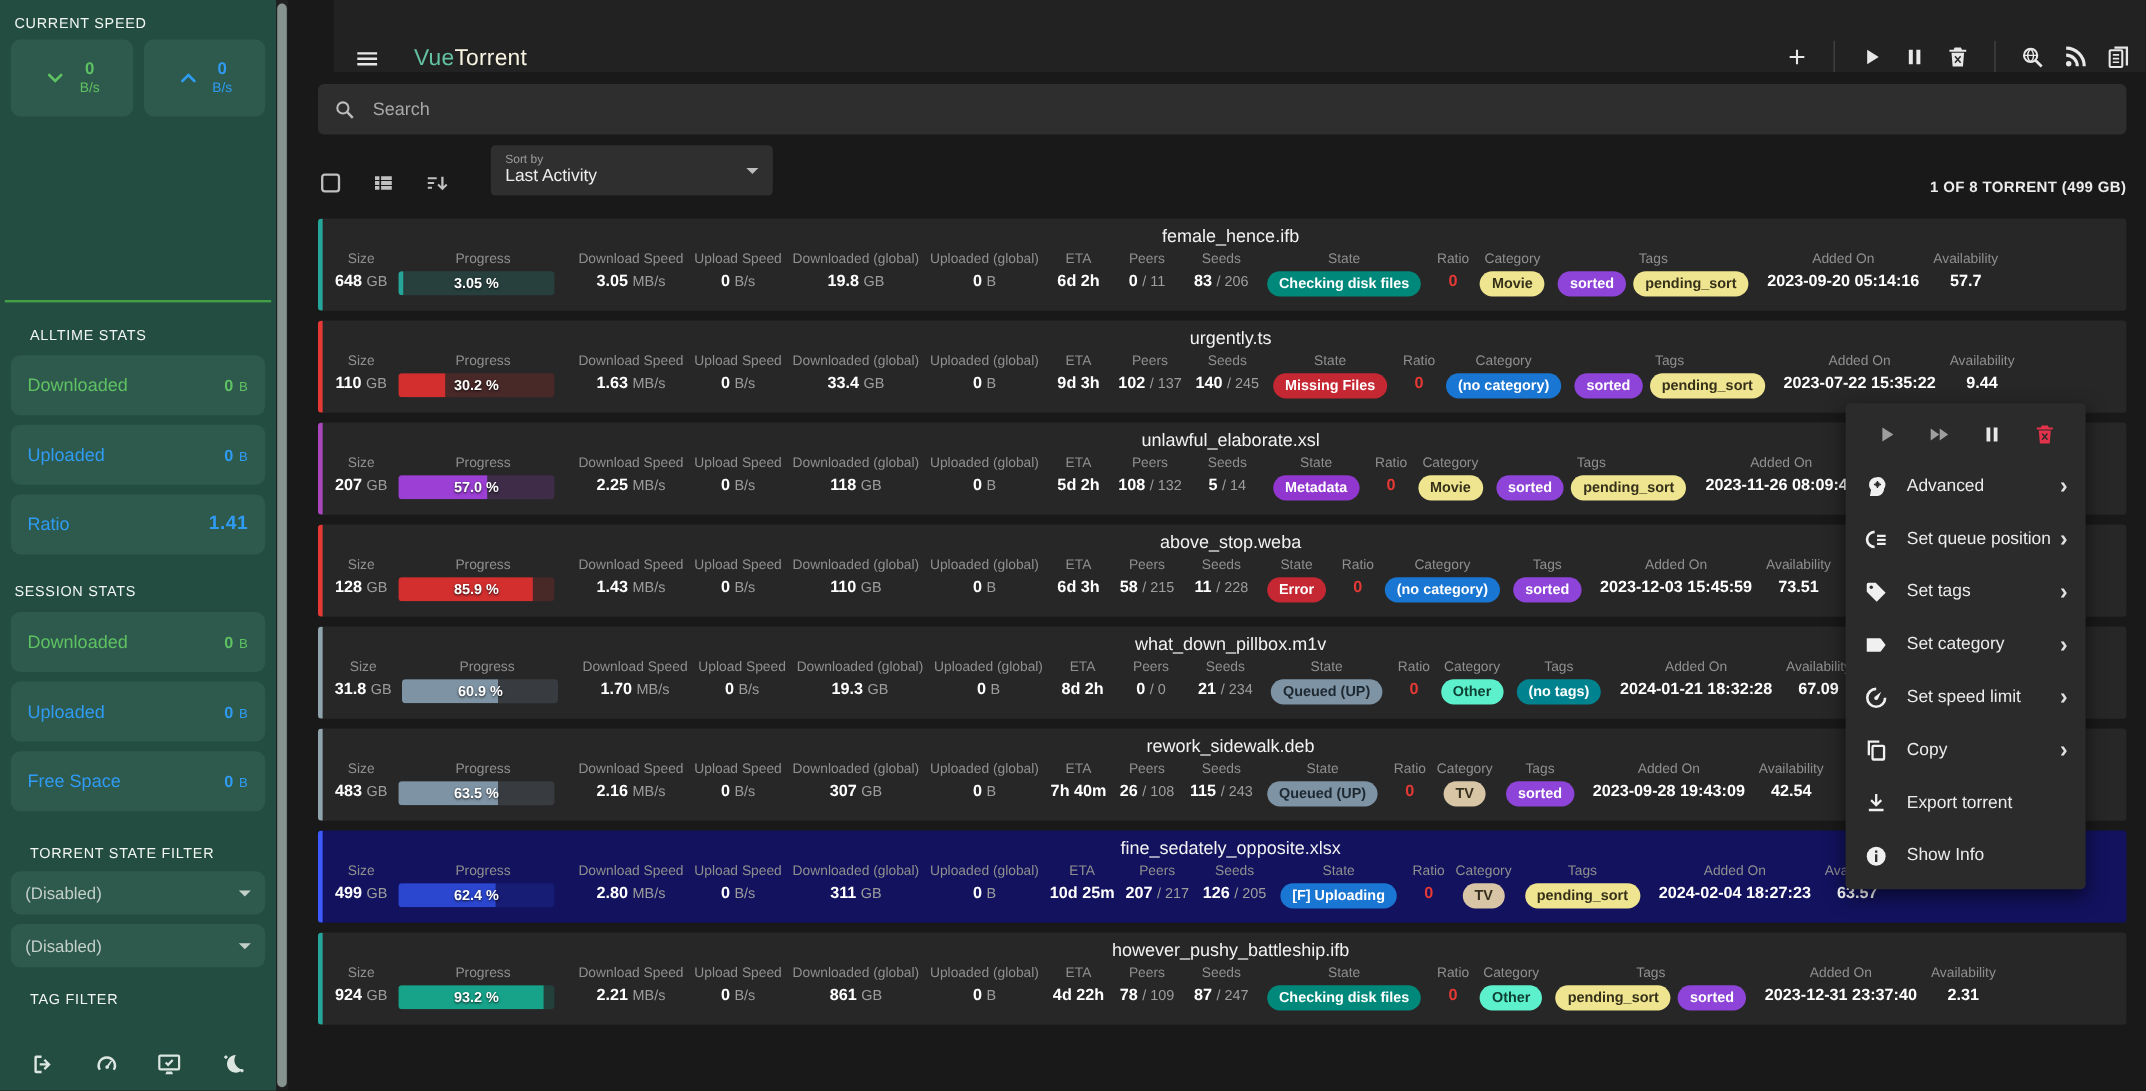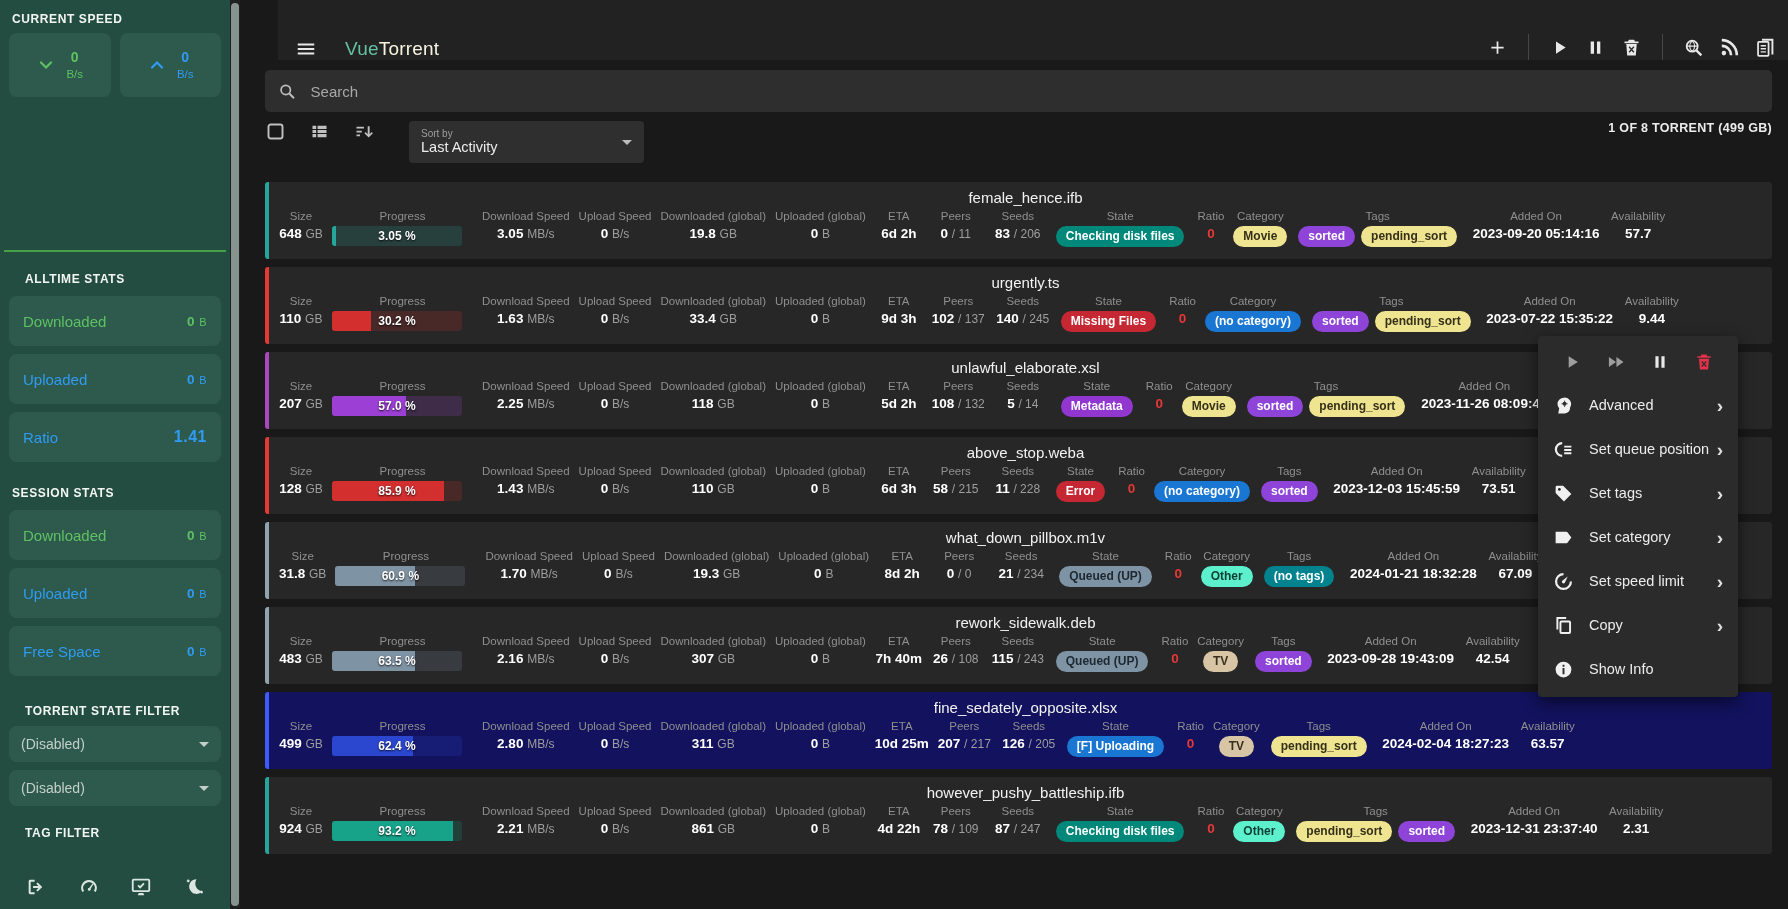--- a/index.html
+++ b/index.html
@@ -11,21 +11,21 @@
   }
   .icon { display:inline-block; color:#e8e8e8; }
   .icon svg { width:100%; height:100%; display:block; }
 
   
   .sidebar {
     position:absolute; left:0; top:0; width:230px; height:909px;
     background:#234d40; color:#fff; z-index:5;
   }
   .sb-label {
-    font-size:12px; font-weight:700; letter-spacing:.6px; color:#f2f6f3;
+    font-size:12px; font-weight:400; letter-spacing:.6px; color:#f2f6f3;
     margin:0 0 0 12px; padding-top:12px; white-space:nowrap;
   }
   .speed-cards { display:flex; gap:9px; margin:7px 9px 0; }
   .speed-card {
     flex:1; height:64px; background:#2e5a4d; border-radius:8px;
     display:flex; align-items:center; justify-content:center; gap:10px;
   }
   .sc-col { display:flex; flex-direction:column; align-items:center; line-height:1.25; }
   .sc-val { font-size:14px; font-weight:700; }
   .sc-unit { font-size:11.5px; }
@@ -80,21 +80,21 @@
     padding:0 13px; z-index:1;
   }
   .search-bar .icon { width:19px; height:19px; color:#bdbdbd; margin-right:12px; }
   .search-bar input {
     background:transparent; border:none; outline:none; color:#e0e0e0;
     font-size:15px; font-family:"Liberation Sans", sans-serif; width:100%;
   }
   .search-bar input::placeholder { color:#a8a8a8; opacity:1; }
   .controls {
     position:absolute; left:265px; top:121px; width:1507px; height:42px;
-    display:flex; align-items:flex-start; z-index:1;
+    display:flex; align-items:flex-end; z-index:1;
   }
   .controls .ctl { width:21px; height:21px; color:#c0c0c0; margin-right:23px; cursor:pointer; }
   .sort-select {
     width:235px; height:42px; background:#2f2f2f; border-radius:4px;
     display:flex; align-items:center; padding:0 12px; margin-left:12px; cursor:pointer;
   }
   .ss-col { display:flex; flex-direction:column; line-height:1.15; }
   .ss-label { font-size:10px; color:#9e9e9e; }
   .ss-value { font-size:14.5px; color:#ececec; }
   .ss-caret {
@@ -1140,20 +1140,30 @@
             <rect x="8.5" y="7.5" width="11" height="13" rx="1" fill="none" stroke="currentColor" stroke-width="2.2"></rect>
             <path d="M5 16.5V3.5h10" fill="none" stroke="currentColor" stroke-width="2.2"></path>
           </svg>
         </span>
     <span class="mi-label">Copy</span>
     <span class="chev">›</span>
   </div>
   <div class="menu-item">
     <span class="mi-icon icon">
           <svg viewBox="0 0 24 24" fill="currentColor">
+            <path d="M10.9 3h2.2v8.1l3-3 1.5 1.5-5.6 5.6-5.6-5.6L7.9 8.1l3 3z"></path>
+            <path d="M5 17.2h14v2.3H5z"></path>
+          </svg>
+        </span>
+    <span class="mi-label">Export torrent</span>
+
+  </div>
+  <div class="menu-item">
+    <span class="mi-icon icon">
+          <svg viewBox="0 0 24 24" fill="currentColor">
             <circle cx="12" cy="12" r="9"></circle>
             <path d="M10.9 10.2h2.2V17.5h-2.2zM10.9 6.6h2.2v2.2h-2.2z" fill="#2b2b2b"></path>
           </svg>
         </span>
     <span class="mi-label">Show Info</span>
 
   </div>
     </div>
 </div>
 

